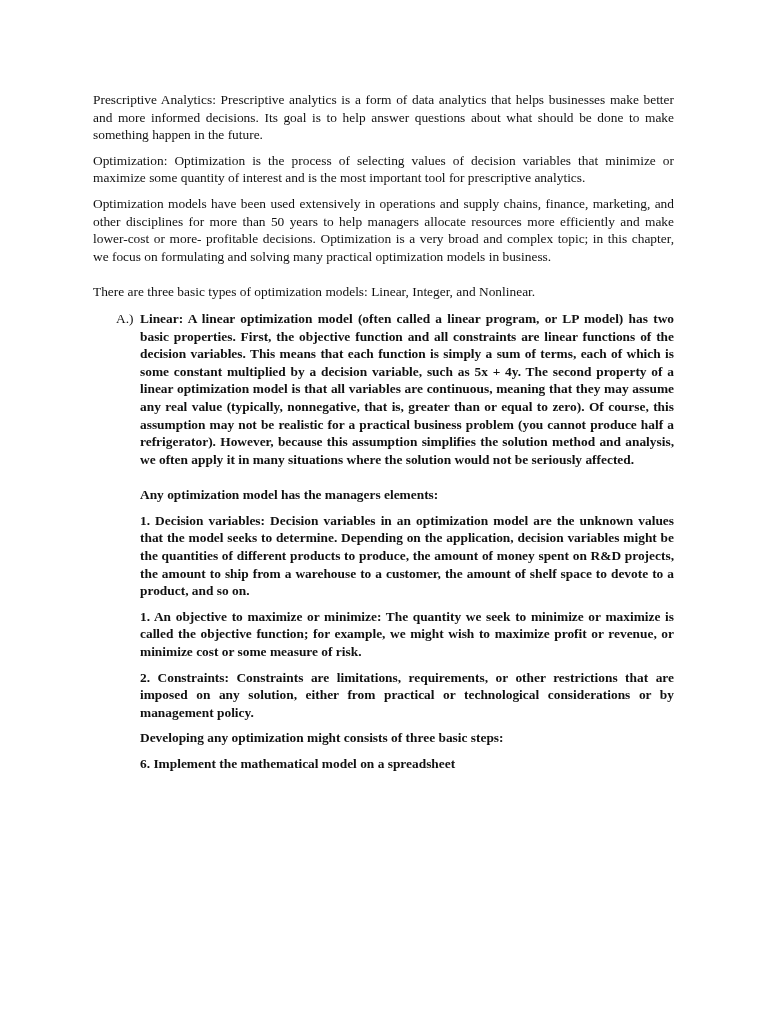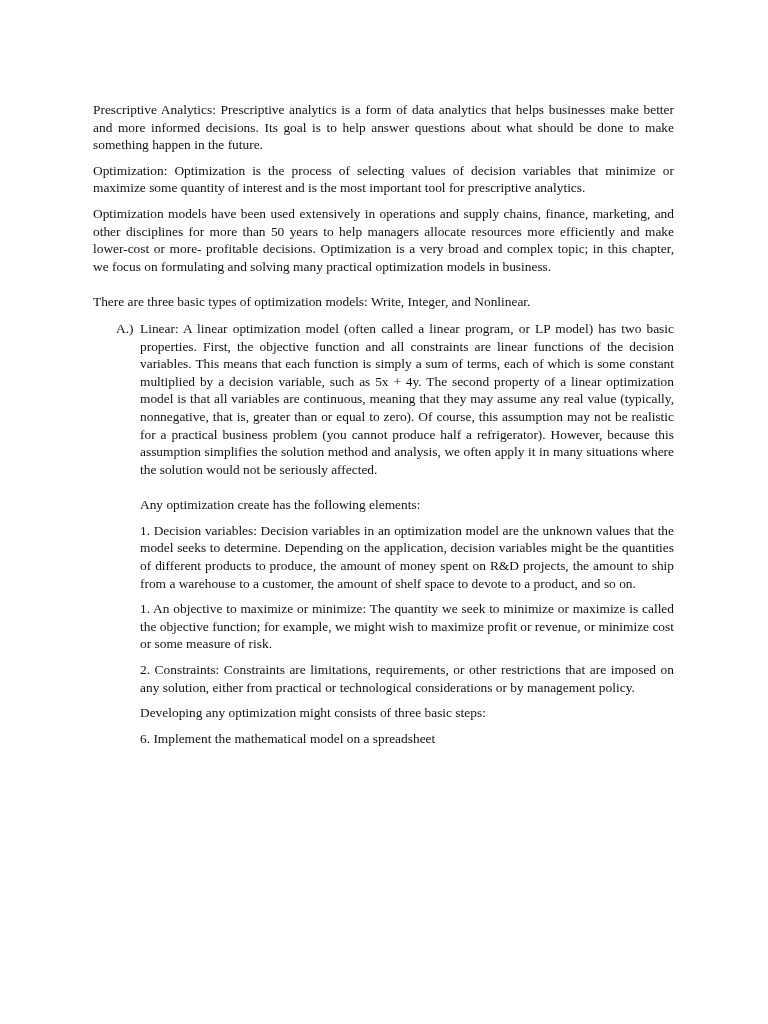--- a/index.html
+++ b/index.html
@@ -9,21 +9,21 @@
     }
     body {
       width: 768px;
       height: 1024px;
       overflow: hidden;
       position: relative;
     }
     .page {
       position: absolute;
       left: 93px;
-      top: 101px;
+      top: 91px;
       width: 581px;
       font-family: "Liberation Serif", "DejaVu Serif", serif;
       font-size: 13.4px;
       line-height: 17.6px;
       color: #111111;
     }
     .page p {
       margin: 0;
       text-align: justify;
     }
@@ -32,37 +32,37 @@
     .list-a {
       position: relative;
       padding-left: 47px;
       margin-top: 9px;
     }
     .list-a .marker {
       position: absolute;
       left: 23px;
       top: 0;
     }
-    .sub p { margin-bottom: 8px; }
+    .sub p { margin-bottom: 8px; font-weight: bold; }
     .sub .block-gap { margin-bottom: 18px; }
   </style>
 </head>
 <body>
 
 <div class="page">
   <p class="p-gap">Prescriptive Analytics: Prescriptive analytics is a form of data analytics that helps businesses make better and more informed decisions. Its goal is to help answer questions about what should be done to make something happen in the future.</p>
   <p class="p-gap">Optimization: Optimization is the process of selecting values of decision variables that minimize or maximize some quantity of interest and is the most important tool for prescriptive analytics.</p>
   <p class="p-gap-big">Optimization models have been used extensively in operations and supply chains, finance, marketing, and other disciplines for more than 50 years to help managers allocate resources more efficiently and make lower-cost or more- profitable decisions. Optimization is a very broad and complex topic; in this chapter, we focus on formulating and solving many practical optimization models in business.</p>
-  <p>There are three basic types of optimization models: Write, Integer, and Nonlinear.</p>
+  <p>There are three basic types of optimization models: Linear, Integer, and Nonlinear.</p>
 
   <div class="list-a">
     <span class="marker">A.)</span>
     <div class="sub">
       <p class="block-gap">Linear: A linear optimization model (often called a linear program, or LP model) has two basic properties. First, the objective function and all constraints are linear functions of the decision variables. This means that each function is simply a sum of terms, each of which is some constant multiplied by a decision variable, such as 5x + 4y. The second property of a linear optimization model is that all variables are continuous, meaning that they may assume any real value (typically, nonnegative, that is, greater than or equal to zero). Of course, this assumption may not be realistic for a practical business problem (you cannot produce half a refrigerator). However, because this assumption simplifies the solution method and analysis, we often apply it in many situations where the solution would not be seriously affected.</p>
-      <p>Any optimization create has the following elements:</p>
+      <p>Any optimization model has the managers elements:</p>
       <p>1. Decision variables: Decision variables in an optimization model are the unknown values that the model seeks to determine. Depending on the application, decision variables might be the quantities of different products to produce, the amount of money spent on R&amp;D projects, the amount to ship from a warehouse to a customer, the amount of shelf space to devote to a product, and so on.</p>
       <p>1. An objective to maximize or minimize: The quantity we seek to minimize or maximize is called the objective function; for example, we might wish to maximize profit or revenue, or minimize cost or some measure of risk.</p>
       <p>2. Constraints: Constraints are limitations, requirements, or other restrictions that are imposed on any solution, either from practical or technological considerations or by management policy.</p>
       <p>Developing any optimization might consists of three basic steps:</p>
       <p>6. Implement the mathematical model on a spreadsheet</p>
     </div>
   </div>
 </div>
 
 </body></html>

